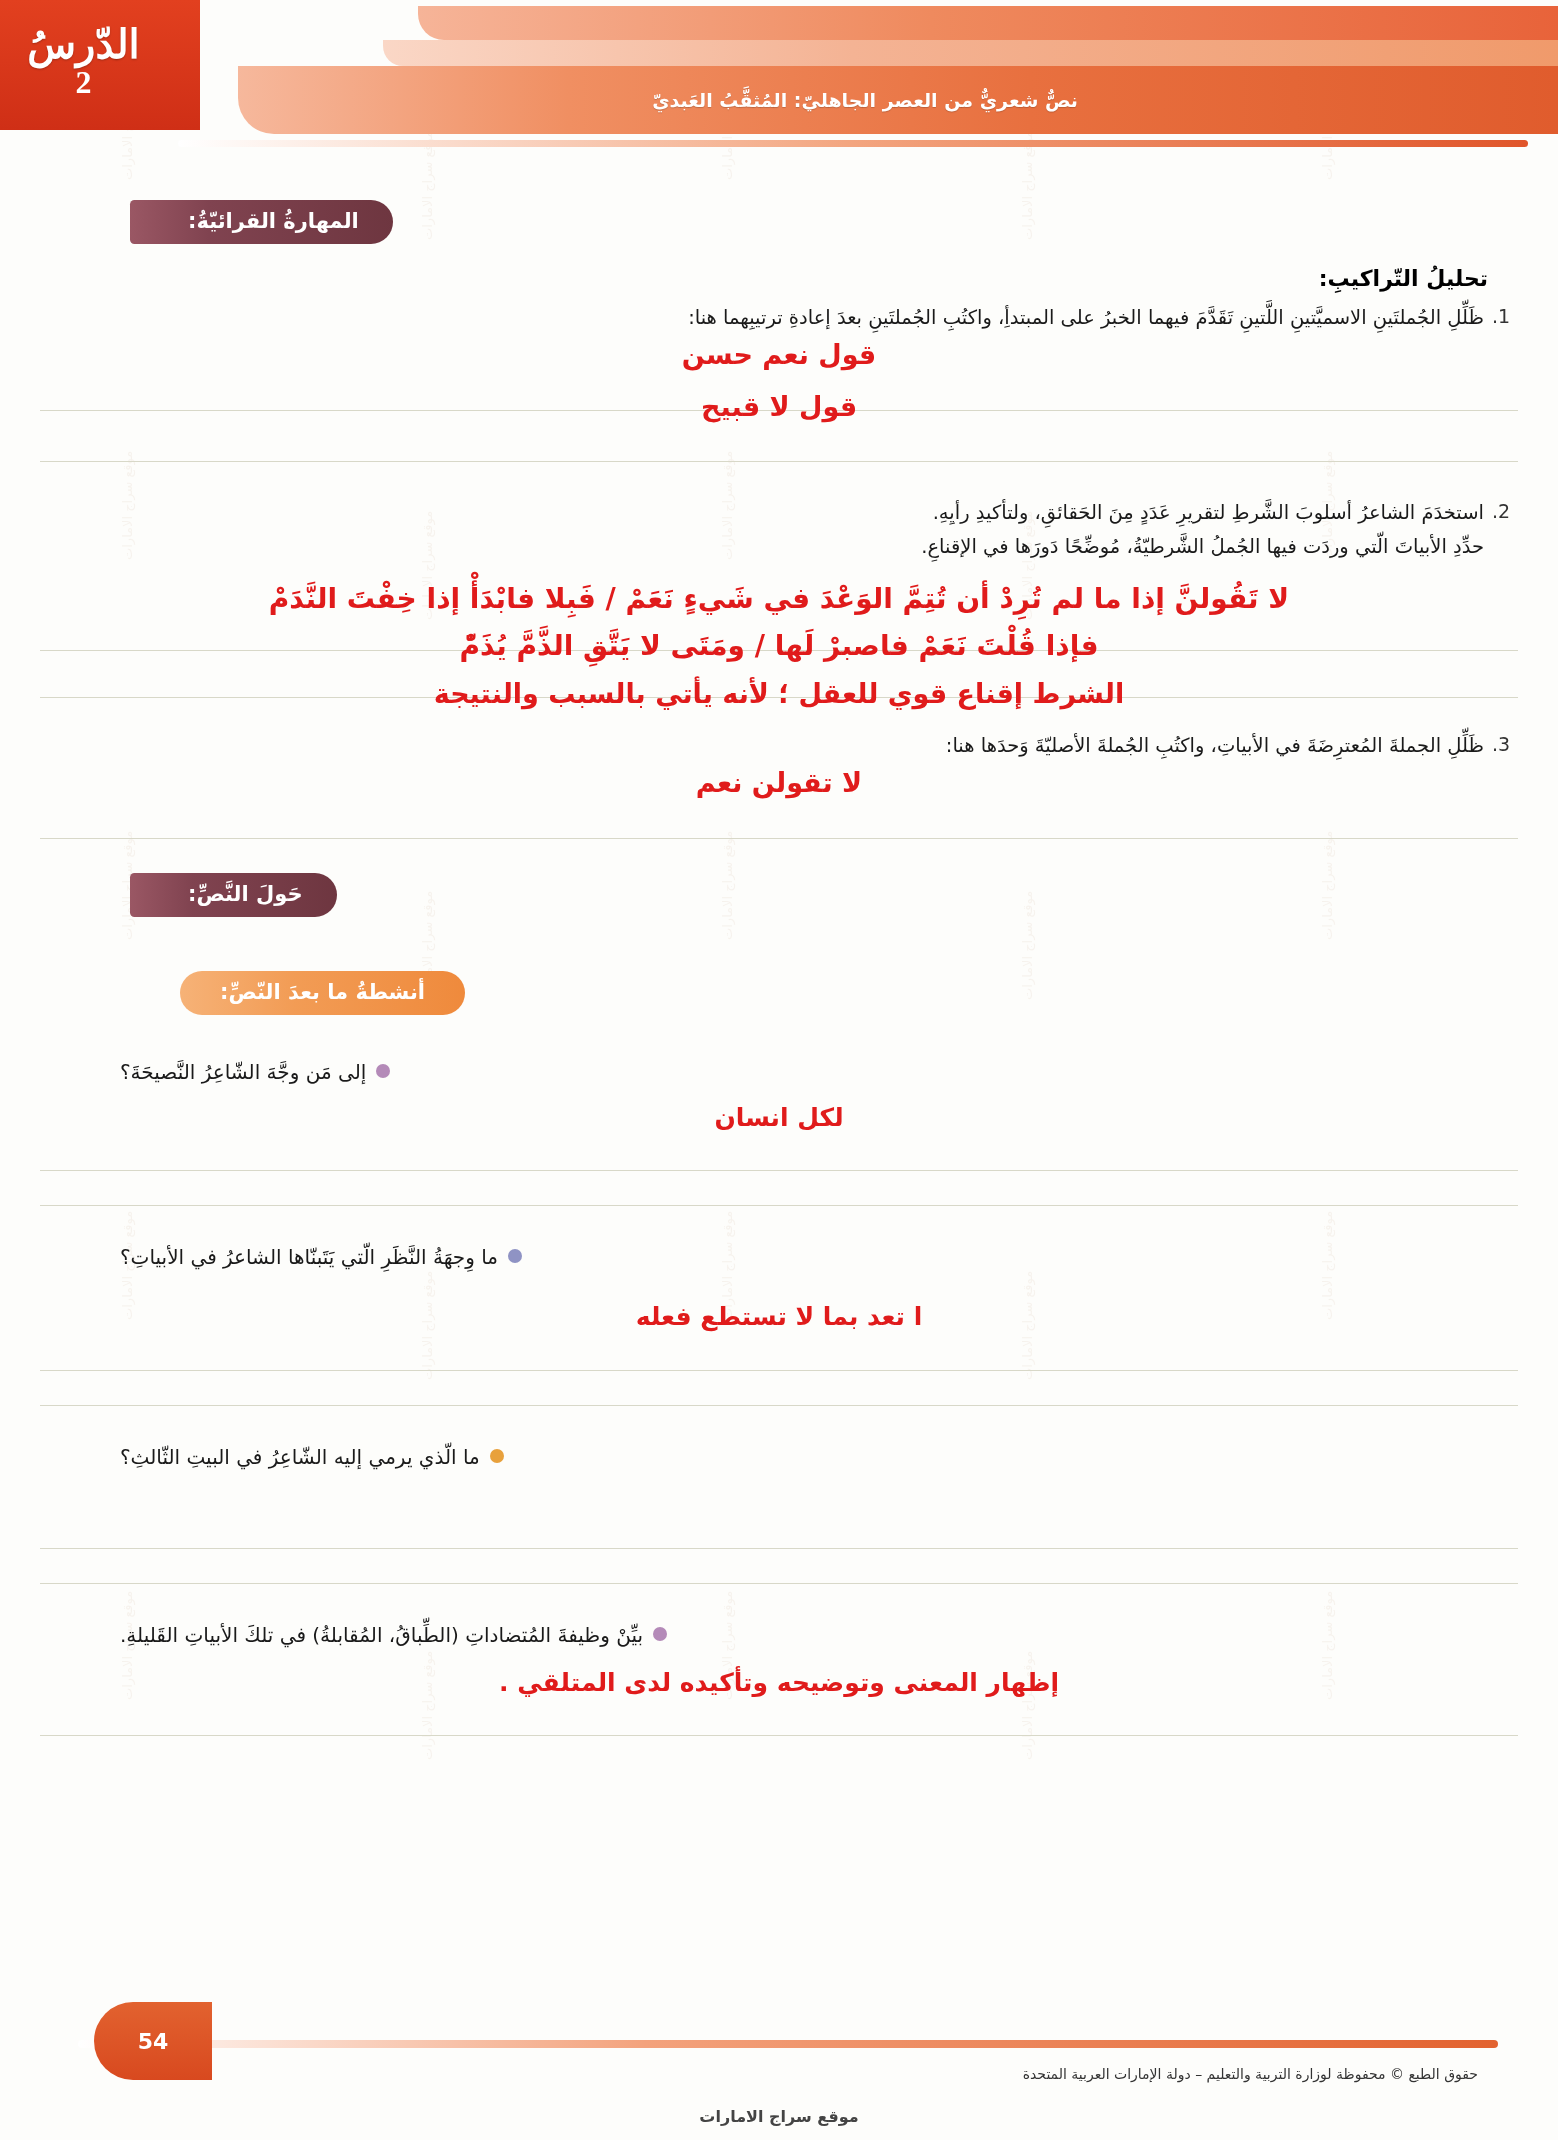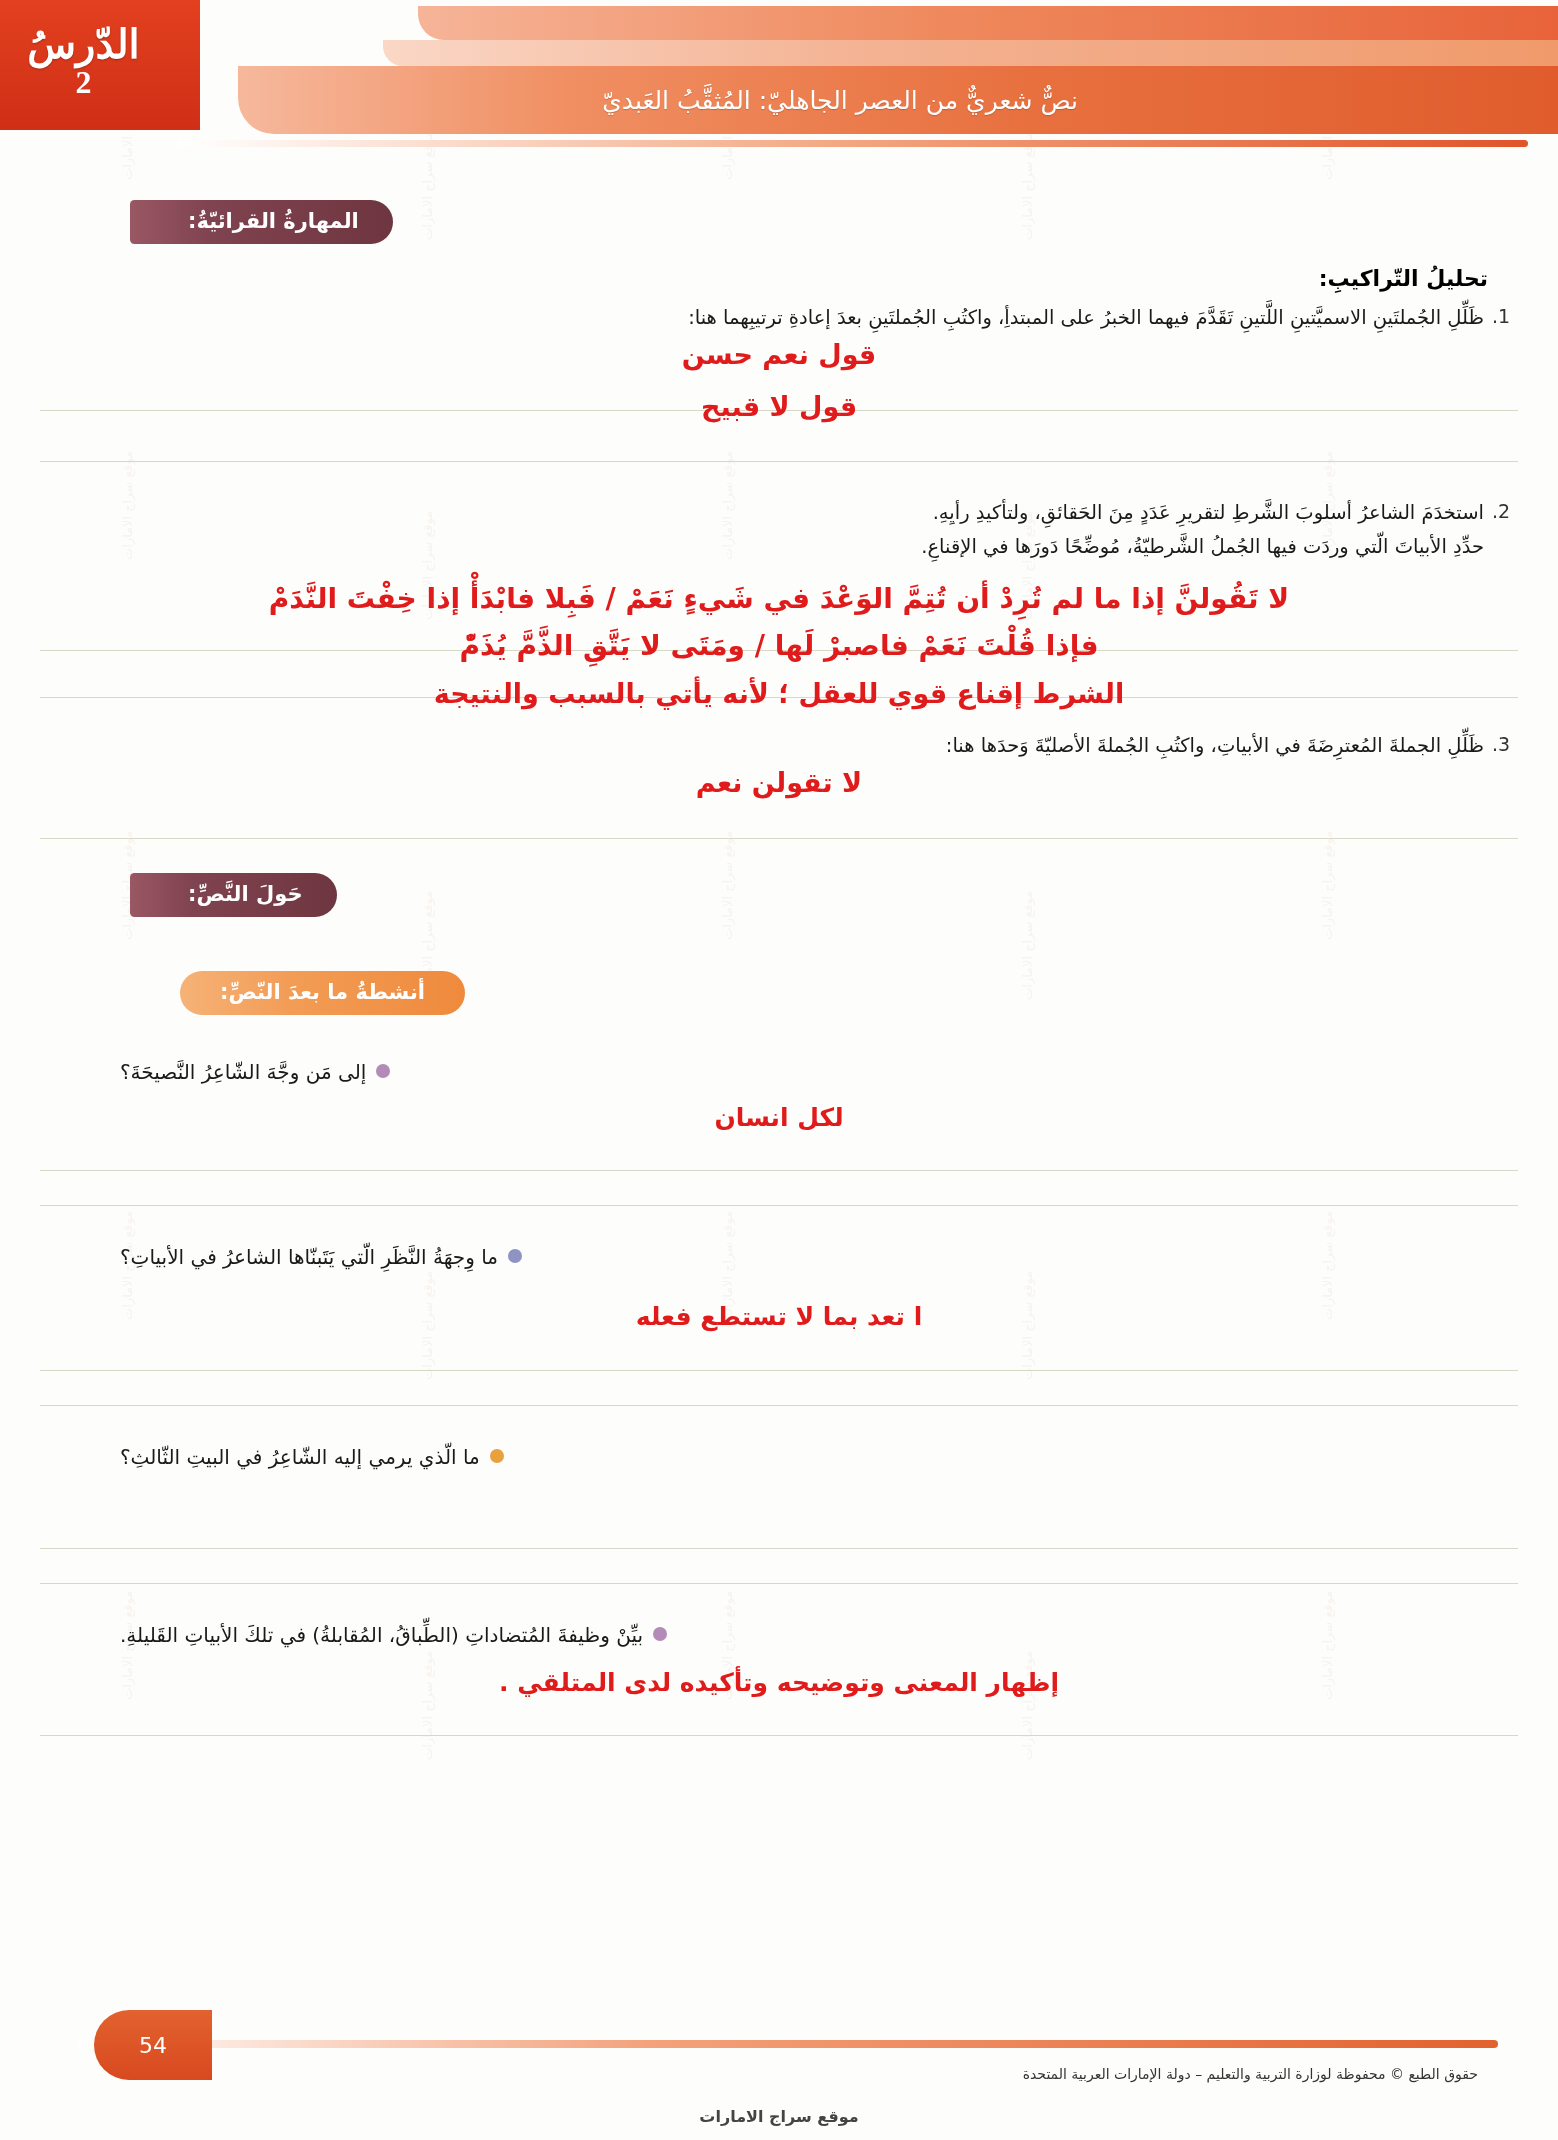--- a/index.html
+++ b/index.html
@@ -72,22 +72,22 @@
     background: linear-gradient(to left, #e05c2d 0%, #e8703f 40%, #f08f62 75%, #f6b89c 100%);
     border-radius: 0 0 0 36px;
     display: flex;
     align-items: center;
     justify-content: flex-start;
     padding-right: 0;
     box-sizing: border-box;
   }
   .hdr-title-bar .title-txt {
     color: #ffffff;
-    font-size: 25px;
-    font-weight: normal;
+    font-size: 19px;
+    font-weight: bold;
     margin-right: 480px;
     white-space: nowrap;
     text-shadow: 0 1px 1px rgba(0,0,0,0.18);
   }
   .hdr-underline {
     position: absolute;
     top: 140px;
     right: 30px;
     width: 1350px;
     height: 7px;
@@ -257,26 +257,26 @@
     width: 1420px;
     height: 8px;
     background: linear-gradient(to left, #e2622f, #f3a27c 60%, #ffffff);
     border-radius: 4px;
   }
   .page-num {
     position: absolute;
     bottom: 60px;
     right: 1346px;
     width: 118px;
-    height: 70px;
+    height: 78px;
     background: linear-gradient(to bottom, #e2622f, #d8491f);
     border-radius: 40px 0 0 40px;
     color: #fff;
     font-size: 22px;
-    font-weight: normal;
+    font-weight: bold;
     display: flex;
     align-items: center;
     justify-content: center;
   }
   .copyright {
     position: absolute;
     bottom: 58px;
     right: 80px;
     font-size: 14px;
     color: #333;

